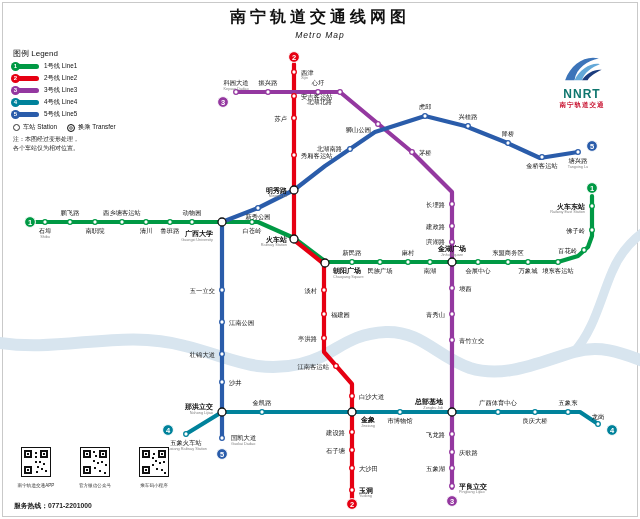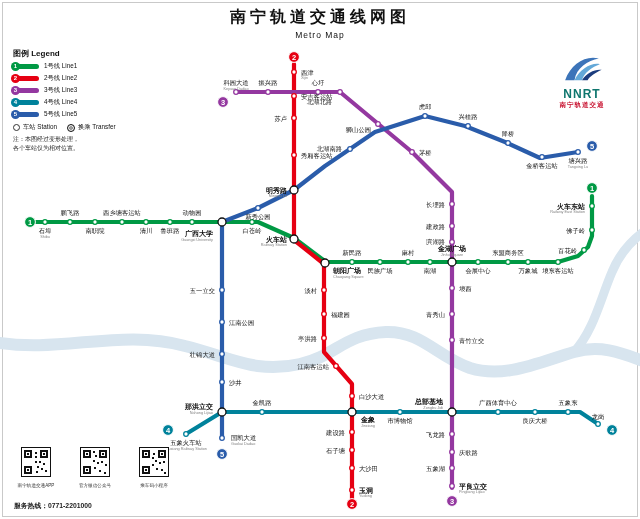--- a/index.html
+++ b/index.html
@@ -4,24 +4,24 @@
 <style>
   html,body{margin:0;padding:0;background:#fff;}
   body{width:640px;height:519px;position:relative;overflow:hidden;
        font-family:"Liberation Sans","DejaVu Sans",sans-serif;color:#111;}
   .frame{position:absolute;inset:2px;border:1px solid #c9c9c9;pointer-events:none;}
   #metro-map{position:absolute;left:0;top:0;width:640px;height:519px;
              font-family:"Liberation Sans","DejaVu Sans",sans-serif;}
   
   .hdr{position:absolute;top:7px;left:0;right:0;text-align:center;}
   .hdr .zh{font-size:16px;font-weight:bold;letter-spacing:4px;}
-  .hdr .en{font-size:8.5px;margin-top:2px;letter-spacing:1px;}
+  .hdr .en{font-size:8.5px;margin-top:2px;letter-spacing:1px;font-style:italic;}
   
   .legend{position:absolute;left:13px;top:48px;width:132px;}
-  .legend .lg-title{font-size:8px;font-weight:bold;margin-bottom:3px;}
+  .legend .lg-title{font-size:8px;font-weight:normal;margin-bottom:3px;}
   .l-row{display:flex;align-items:center;margin:3px 0;}
   .l-swatch{position:relative;width:26px;height:4.5px;border-radius:3px;margin-right:5px;flex:none;}
   .l-num{position:absolute;left:-2px;top:-2.5px;width:9px;height:9px;border-radius:50%;
          color:#fff;font-size:6px;font-weight:bold;line-height:9px;text-align:center;}
   .l-label{font-size:6.3px;}
   .st-row{display:flex;align-items:center;margin:4px 0 2px 0;font-size:6.3px;}
   .ic-st{width:5px;height:5px;border:1.2px solid #333;border-radius:50%;background:#fff;margin-right:3px;flex:none;}
   .ic-tr{width:6px;height:6px;border:1.3px solid #111;border-radius:50%;background:#fff;
          margin:0 3px 0 10px;flex:none;box-shadow:inset 0 0 0 1.2px #fff,inset 0 0 0 2.2px #555;}
   .note{font-size:6px;line-height:1.55;margin-top:3px;color:#222;}

